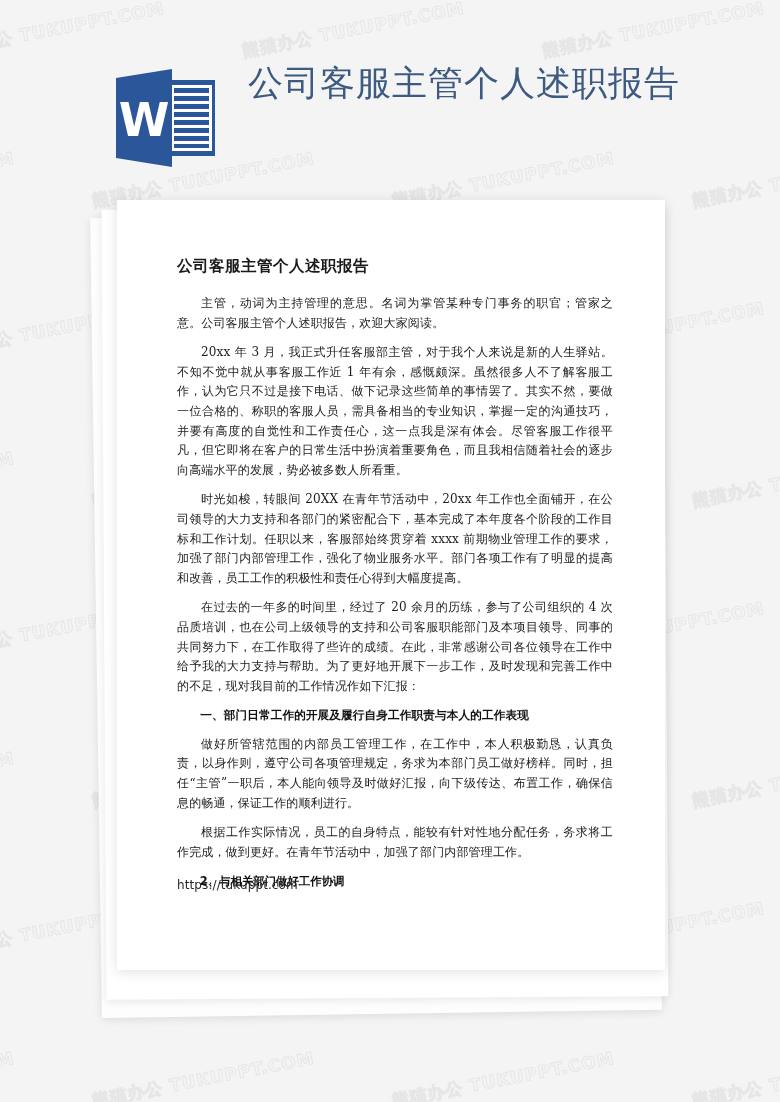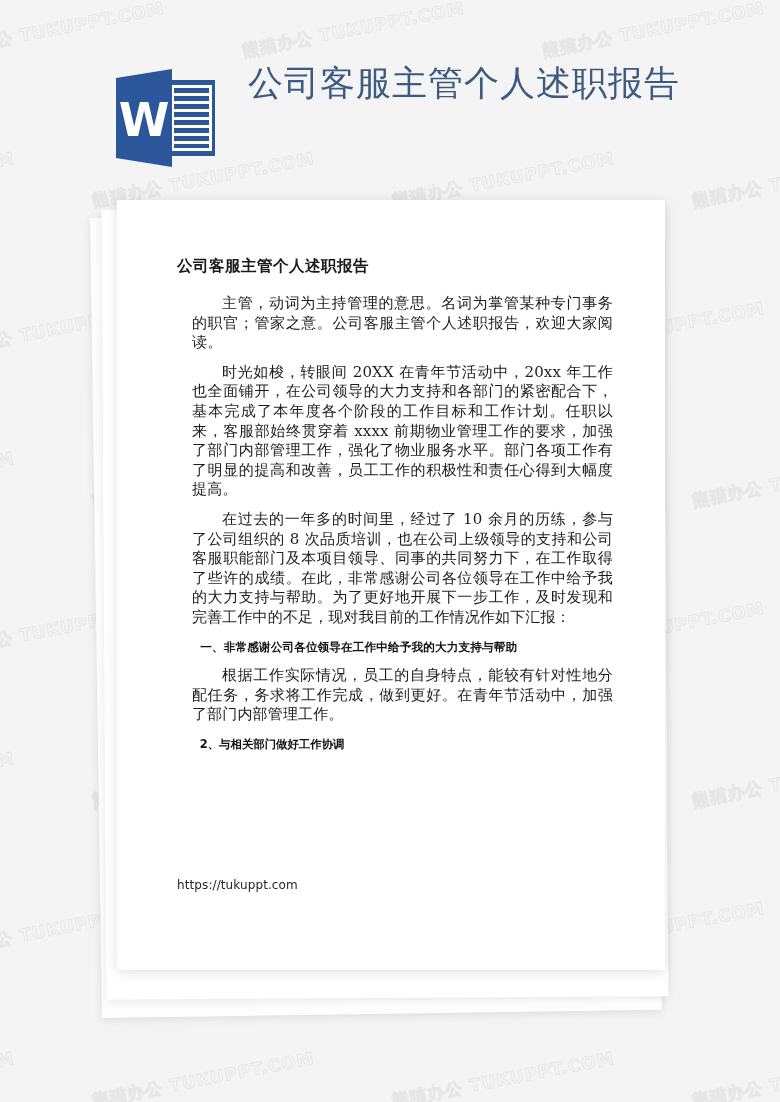--- a/index.html
+++ b/index.html
@@ -123,28 +123,27 @@
     font-family: "DejaVu Serif", "Liberation Serif", serif;
     font-size: 15.5px;
     font-weight: 700;
     color: #1a1a1a;
     letter-spacing: .5px;
     margin-bottom: 17px;
   }
 
   .para {
     font-family: "DejaVu Serif", "Liberation Serif", serif;
-    font-size: 15px;
+    font-size: 12px;
     line-height: 19.6px;
     color: #1c1c1c;
     text-align: justify;
     text-indent: 2em;
     margin-bottom: 10px;
     letter-spacing: .15px;
-    margin-left: 15px;
   }
 
   .sub-heading {
     font-family: "DejaVu Serif", "Liberation Serif", serif;
     font-size: 11.6px;
     line-height: 19.6px;
     color: #121212;
     text-indent: 2em;
     font-weight: 700;
     margin-bottom: 9px;
@@ -205,23 +204,25 @@
   <div class="sheet-back2"></div>
   <div class="sheet-back1"></div>
 
   <div class="sheet-main">
     <div class="page-inner">
 
       <div class="doc-heading">公司客服主管个人述职报告</div>
 
       <div id="paragraph-host">
           <div class="para">主管，动词为主持管理的意思。名词为掌管某种专门事务的职官；管家之意。公司客服主管个人述职报告，欢迎大家阅读。</div>
+          <div class="para">20xx 年 3 月，我正式升任客服部主管，对于我个人来说是新的人生驿站。不知不觉中就从事客服工作近 1 年有余，感慨颇深。虽然很多人不了解客服工作，认为它只不过是接下电话、做下记录这些简单的事情罢了。其实不然，要做一位合格的、称职的客服人员，需具备相当的专业知识，掌握一定的沟通技巧，并要有高度的自觉性和工作责任心，这一点我是深有体会。尽管客服工作很平凡，但它即将在客户的日常生活中扮演着重要角色，而且我相信随着社会的逐步向高端水平的发展，势必被多数人所看重。</div>
           <div class="para">时光如梭，转眼间 20XX 在青年节活动中，20xx 年工作也全面铺开，在公司领导的大力支持和各部门的紧密配合下，基本完成了本年度各个阶段的工作目标和工作计划。任职以来，客服部始终贯穿着 xxxx 前期物业管理工作的要求，加强了部门内部管理工作，强化了物业服务水平。部门各项工作有了明显的提高和改善，员工工作的积极性和责任心得到大幅度提高。</div>
-          <div class="para">在过去的一年多的时间里，经过了 10 余月的历练，参与了公司组织的 8 次品质培训，也在公司上级领导的支持和公司客服职能部门及本项目领导、同事的共同努力下，在工作取得了些许的成绩。在此，非常感谢公司各位领导在工作中给予我的大力支持与帮助。为了更好地开展下一步工作，及时发现和完善工作中的不足，现对我目前的工作情况作如下汇报：</div>
-          <div class="sub-heading">一、非常感谢公司各位领导在工作中给予我的大力支持与帮助</div>
+          <div class="para">在过去的一年多的时间里，经过了 20 余月的历练，参与了公司组织的 4 次品质培训，也在公司上级领导的支持和公司客服职能部门及本项目领导、同事的共同努力下，在工作取得了些许的成绩。在此，非常感谢公司各位领导在工作中给予我的大力支持与帮助。为了更好地开展下一步工作，及时发现和完善工作中的不足，现对我目前的工作情况作如下汇报：</div>
+          <div class="sub-heading">一、部门日常工作的开展及履行自身工作职责与本人的工作表现</div>
+          <div class="para">做好所管辖范围的内部员工管理工作，在工作中，本人积极勤恳，认真负责，以身作则，遵守公司各项管理规定，务求为本部门员工做好榜样。同时，担任“主管”一职后，本人能向领导及时做好汇报，向下级传达、布置工作，确保信息的畅通，保证工作的顺利进行。</div>
           <div class="para">根据工作实际情况，员工的自身特点，能较有针对性地分配任务，务求将工作完成，做到更好。在青年节活动中，加强了部门内部管理工作。</div>
           <div class="num-heading">2、与相关部门做好工作协调</div>
         </div>
     </div>
 
     <div class="footer-url">https://tukuppt.com</div>
   </div>
 </div>
 
 <div class="wm-layer" id="wm-layer">

